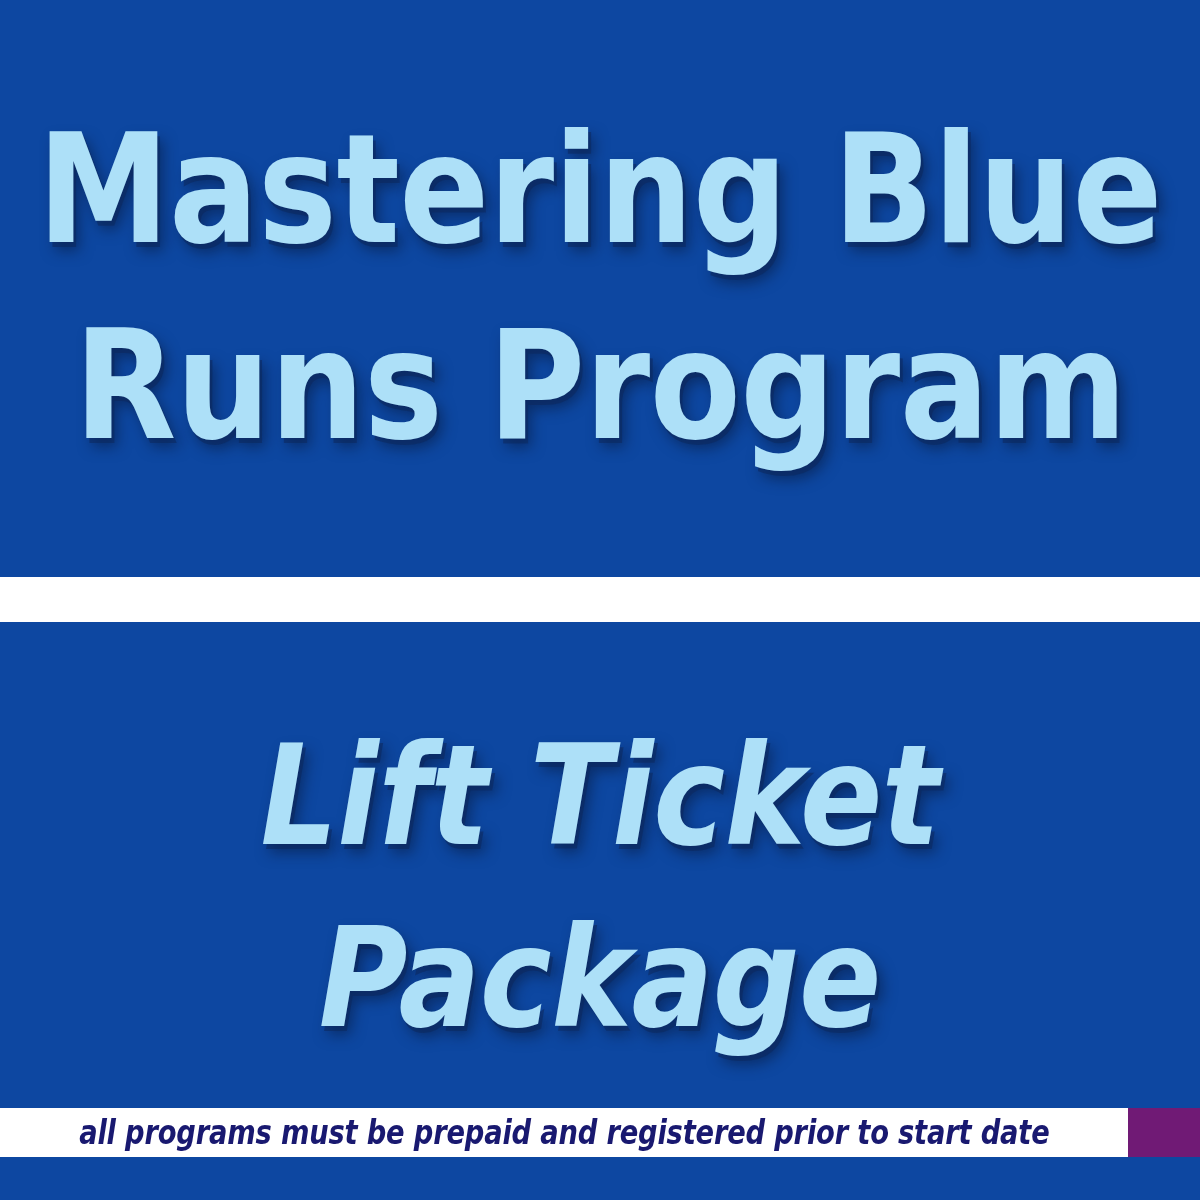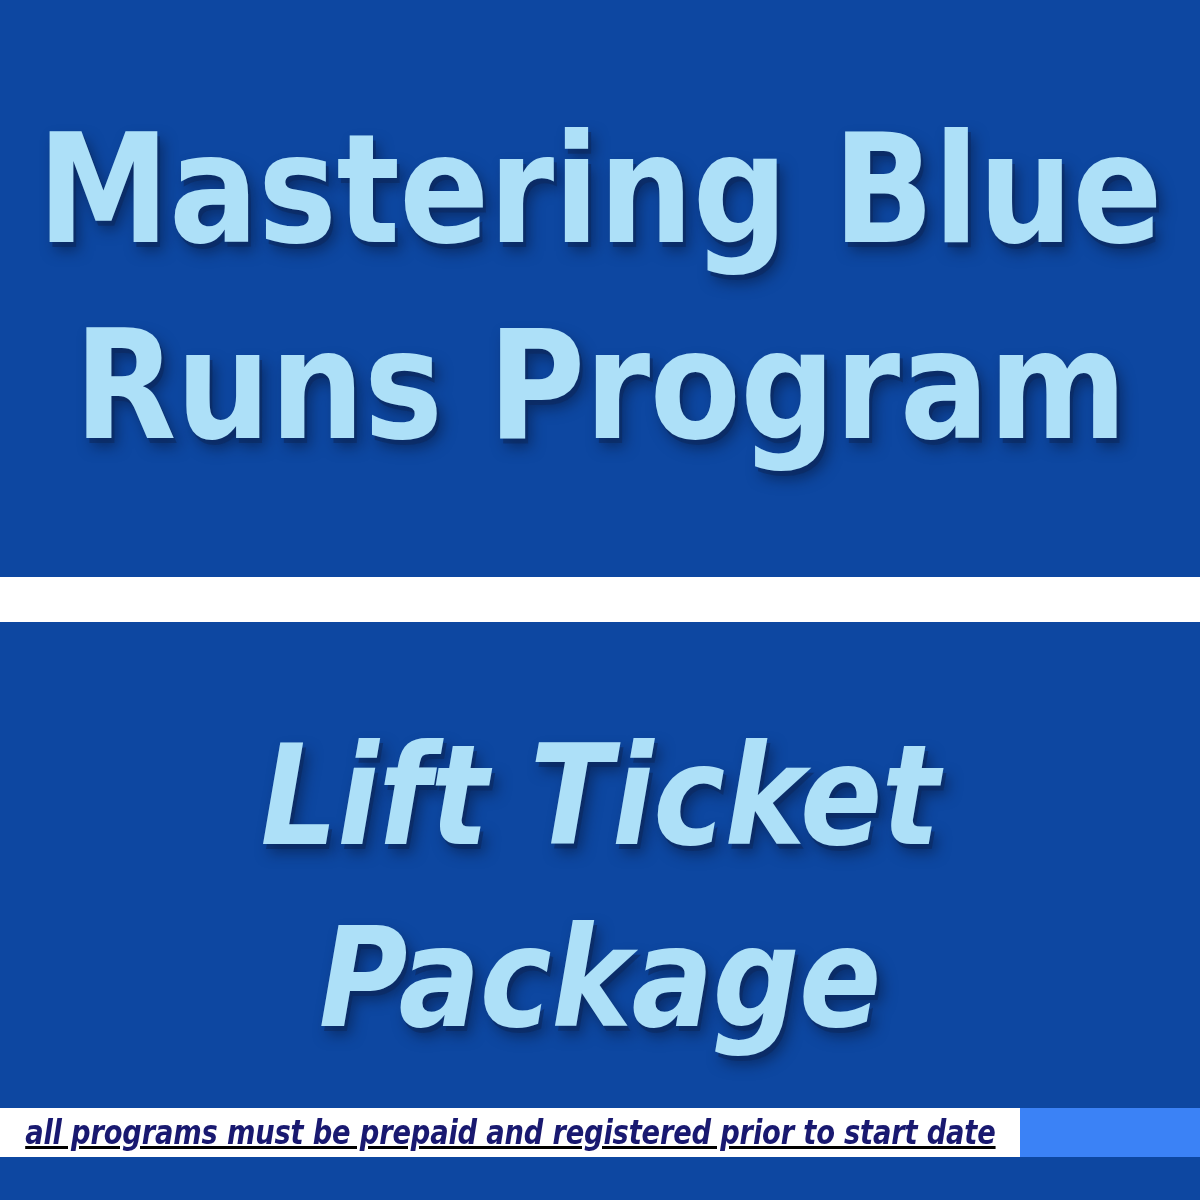--- a/index.html
+++ b/index.html
@@ -12,21 +12,21 @@
     width: 1200px;
     height: 1200px;
     overflow: hidden;
     font-family: "Liberation Sans", sans-serif;
   }
 
   .poster {
     position: relative;
     width: 1200px;
     height: 1200px;
-    background: #3b82f6;
+    background: #701a75;
     display: flex;
     flex-direction: column;
   }
 
   
   .panel-title {
     position: absolute;
     left: 0;
     top: 0;
     width: 1200px;
@@ -65,27 +65,26 @@
     box-sizing: border-box;
     padding-top: 108px;
     font-style: italic;
   }
 
   
   .footer-strip {
     position: absolute;
     left: 0;
     top: 1108px;
-    width: 1020px;
+    width: 1128px;
     height: 49px;
     background: #ffffff;
     display: flex;
     align-items: center;
     justify-content: center;
-    text-decoration: underline;
   }
 
   .footer-bottom-band {
     position: absolute;
     left: 0;
     top: 1157px;
     width: 1200px;
     height: 43px;
     background: #0d47a1;
   }

